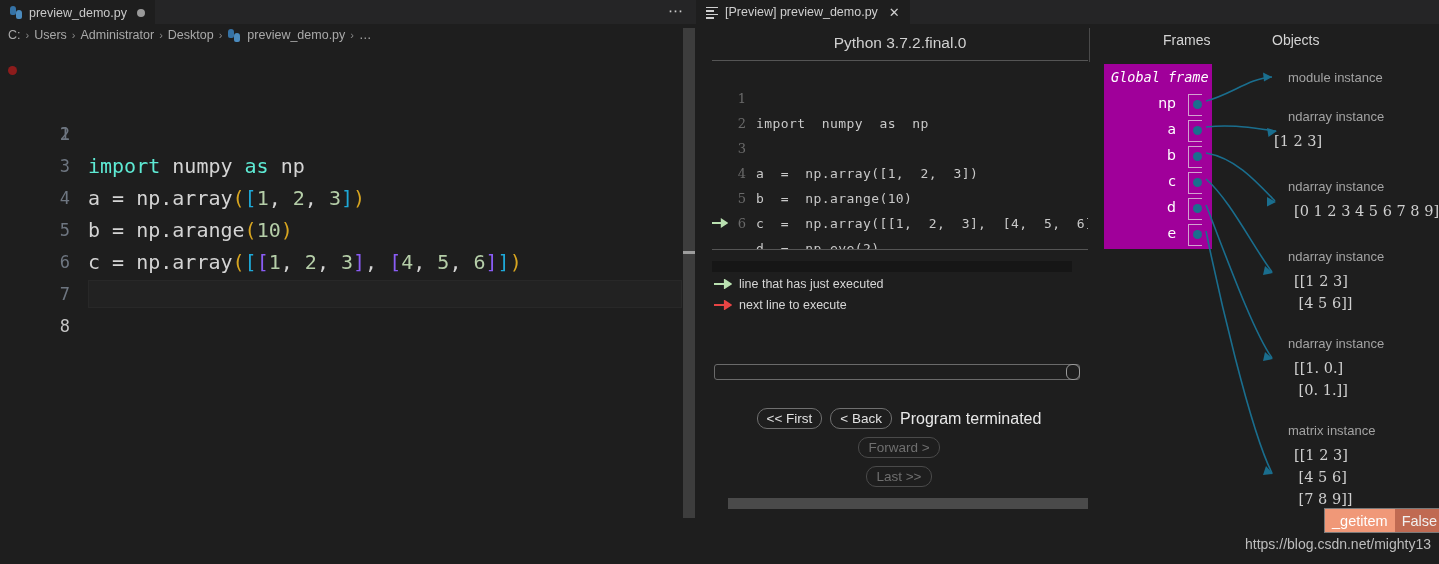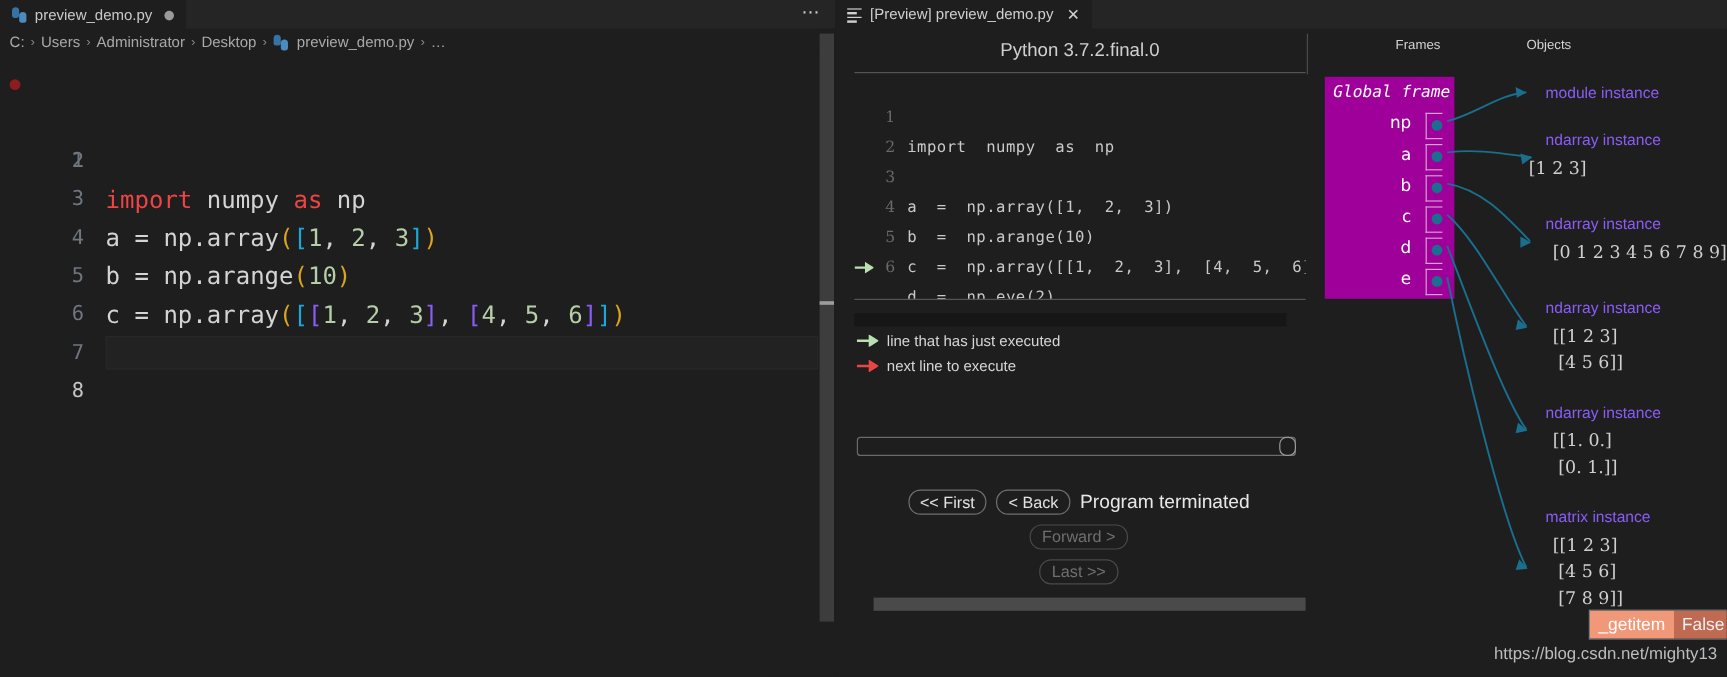--- a/index.html
+++ b/index.html
@@ -60,21 +60,21 @@
   .ln-cur { color: #c6c6c6; }
   .code-txt { position: absolute; left: 88px; }
   .bp-dot {
     position: absolute; left: 8px; top: 12px; width: 9px; height: 9px;
     border-radius: 50%; background: #8d1c1c;
   }
   .cur-line-box {
     position: absolute; left: 88px; right: 14px; top: 2px; height: 28px;
     border: 1px solid #282828; background: #222222;
   }
-  .k   { color: #ef4444; }      
+  .k   { color: #5eead4; }      
   .id  { color: #d4d4d4; }      
   .num { color: #b5cea8; }      
   .str { color: #ce9178; }      
   .p1  { color: #d7a520; }      
   .p2  { color: #1ea8d7; }      
   .p3  { color: #8a5cf5; }      
   .op  { color: #d4d4d4; }
 
   .ed-scroll-track {
     position: absolute; right: 0; top: 24px; width: 14px; height: 540px; background: #1e1e1e;
@@ -166,21 +166,21 @@
     font-size: 13.5px; padding: 2px 9px; border-radius: 10px;
     border: 1px solid #6f6f6f; color: #e2e2e2; background: transparent;
     font-family: "Liberation Sans", sans-serif;
   }
   .nav-btn.disabled { color: #6f6f6f; border-color: #4a4a4a; }
   .nav-status { font-size: 16px; color: #e8e8e8; }
   .navrow2 { width: 100%; display:flex; justify-content:center; }
 
   
   .col-head {
-    position: absolute; font-size: 11px; color: #d4d4d4;
+    position: absolute; font-size: 14px; color: #d4d4d4;
   }
   .frames-head { left: 1163px; top: 32px; }
   .objects-head { left: 1272px; top: 32px; }
   .vdiv {
     position: absolute; left: 1089px; top: 28px; width: 1px; height: 34px; background: #4a4a4a;
   }
 
   .global-frame {
     position: absolute; left: 1104px; top: 64px; width: 108px; height: 185px;
     background: #a0009a;
@@ -198,21 +198,21 @@
     position: absolute; right: 10px; width: 14px; height: 22px;
     border: 1px solid #d3a0d0; border-left: 1px solid #d3a0d0;
     border-right: none;
   }
   .gf-dot {
     position: absolute; right: 10px; width: 9px; height: 9px; border-radius: 50%;
     background: #1a6e8e;
   }
 
   .obj-title {
-    position: absolute; font-size: 13px; color: #8b5cf6;
+    position: absolute; font-size: 13px; color: #a3a3a3;
   }
   .obj-val {
     position: absolute; font-family: "DejaVu Serif", serif; font-size: 14.5px;
     color: #cfcfcf; white-space: pre; line-height: 22px;
   }
 
   .getitem-box {
     position: absolute; left: 1288px; top: 508px; display: flex; height: 25px;
     border: 1px solid #7a7a7a;
     margin-left: 36px;

